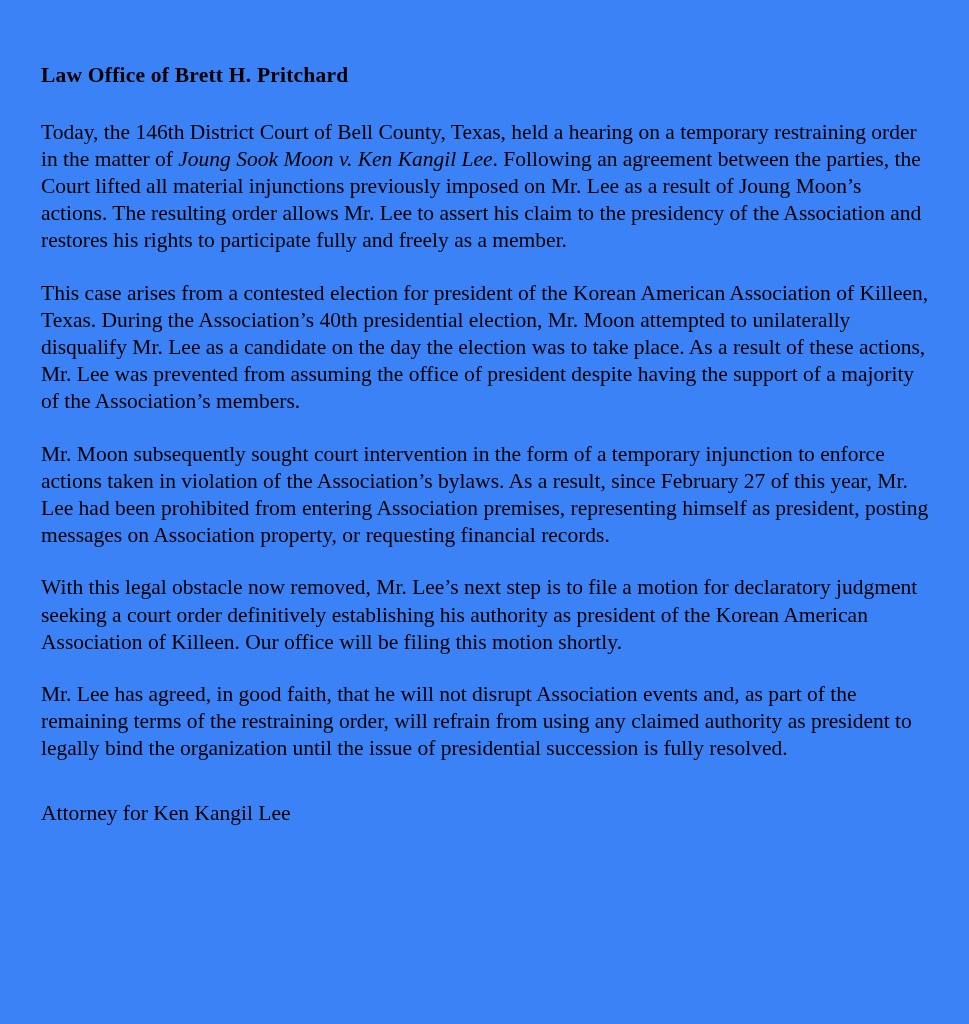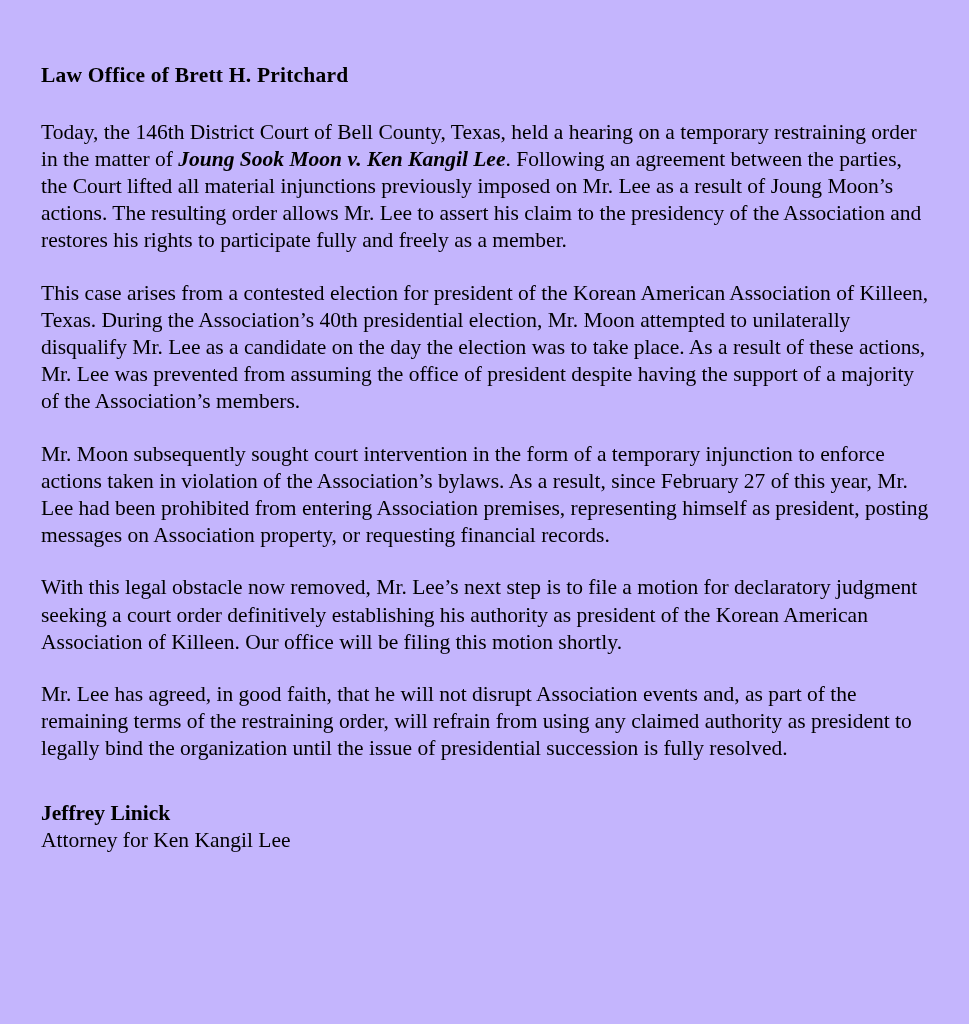--- a/index.html
+++ b/index.html
@@ -11,41 +11,40 @@
     width: 969px;
     min-height: 1024px;
     font-family: "Liberation Serif", "DejaVu Serif", serif;
     color: #000000;
   }
   .page {
     width: 969px;
     min-height: 1024px;
     box-sizing: border-box;
     padding: 62px 40px 30px 41px;
-    background: #c4b5fd;
+    background: #3b82f6;
   }
   .letterhead {
     margin-bottom: 30px;
   }
   .letterhead-line {
     font-weight: bold;
     font-size: 21.5px;
     line-height: 26.5px;
     letter-spacing: 0.01em;
   }
   .body-para {
     font-size: 21.5px;
     line-height: 27.2px;
     text-align: left;
     margin: 0 0 25px 0;
     max-width: 890px;
   }
   .body-para em {
     font-style: italic;
-    font-weight: bold;
   }
   .signature {
     margin-top: 37px;
   }
   .sig-name {
     font-weight: bold;
     font-size: 21.5px;
     line-height: 27px;
   }
   .sig-title {
@@ -67,17 +66,16 @@
   <p class="body-para">This case arises from a contested election for president of the Korean American Association of Killeen, Texas. During the Association’s 40th presidential election, Mr. Moon attempted to unilaterally disqualify Mr. Lee as a candidate on the day the election was to take place. As a result of these actions, Mr. Lee was prevented from assuming the office of president despite having the support of a majority of the Association’s members.</p>
 
   <p class="body-para">Mr. Moon subsequently sought court intervention in the form of a temporary injunction to enforce actions taken in violation of the Association’s bylaws. As a result, since February 27 of this year, Mr. Lee had been prohibited from entering Association premises, representing himself as president, posting messages on Association property, or requesting financial records.</p>
 
 
   <p class="body-para">With this legal obstacle now removed, Mr. Lee’s next step is to file a motion for declaratory judgment seeking a court order definitively establishing his authority as president of the Korean American Association of Killeen. Our office will be filing this motion shortly.</p>
 
   <p class="body-para">Mr. Lee has agreed, in good faith, that he will not disrupt Association events and, as part of the remaining terms of the restraining order, will refrain from using any claimed authority as president to legally bind the organization until the issue of presidential succession is fully resolved.</p>
 
   <div class="signature">
-    <div class="sig-name">Jeffrey Linick</div>
     <div class="sig-title">Attorney for Ken Kangil Lee</div>
   </div>
 
 </div>
 
 </body></html>

